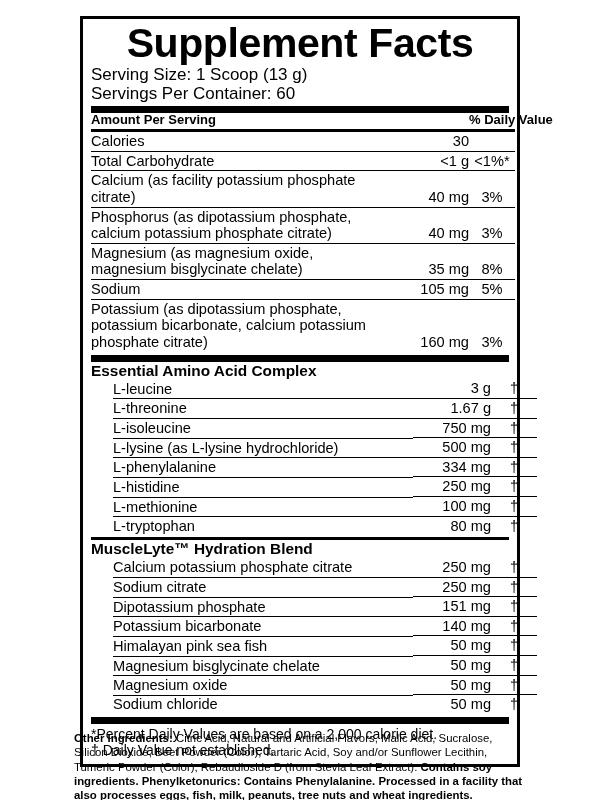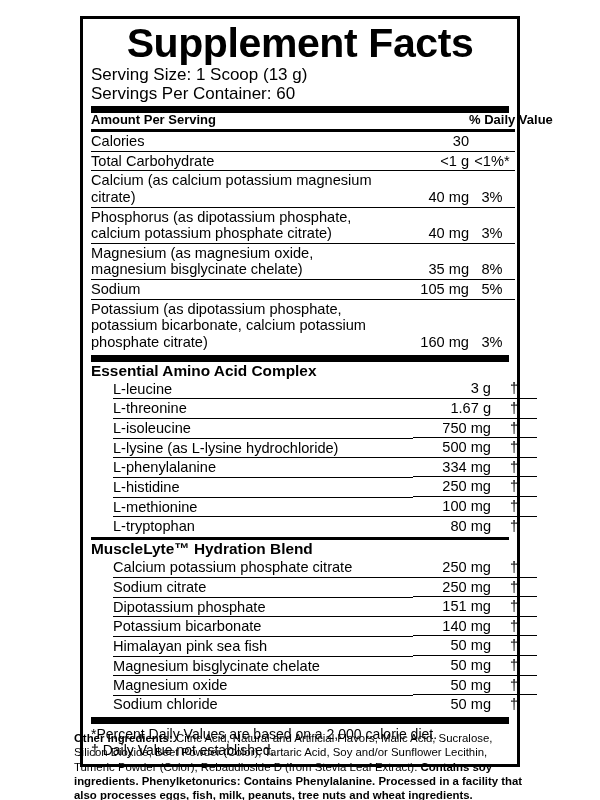--- a/index.html
+++ b/index.html
@@ -169,21 +169,21 @@
           <td class="c-name">Calories</td>
           <td class="c-amt">30</td>
           <td class="c-dv"></td>
         </tr>
         <tr class="row">
           <td class="c-name">Total Carbohydrate</td>
           <td class="c-amt">&lt;1 g</td>
           <td class="c-dv">&lt;1%*</td>
         </tr>
         <tr class="row">
-          <td class="c-name">Calcium (as calcium potassium magnesium citrate)</td>
+          <td class="c-name">Calcium (as facility potassium phosphate citrate)</td>
           <td class="c-amt">40 mg</td>
           <td class="c-dv">3%</td>
         </tr>
         <tr class="row">
           <td class="c-name multi">Phosphorus (as dipotassium phosphate, calcium potassium phosphate citrate)</td>
           <td class="c-amt">40 mg</td>
           <td class="c-dv">3%</td>
         </tr>
         <tr class="row">
           <td class="c-name multi">Magnesium (as magnesium oxide, magnesium bisglycinate chelate)</td>

